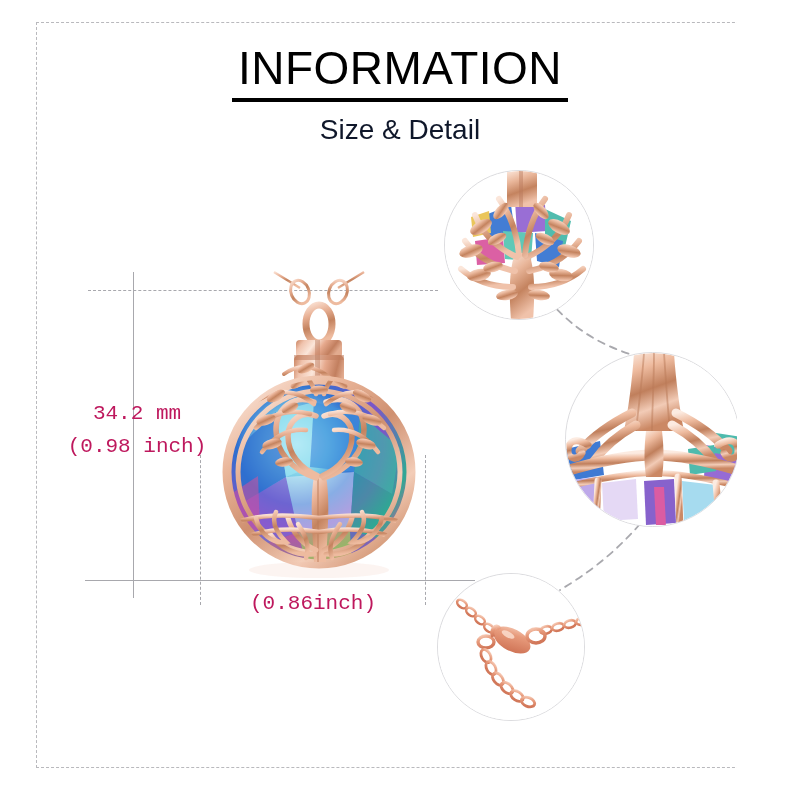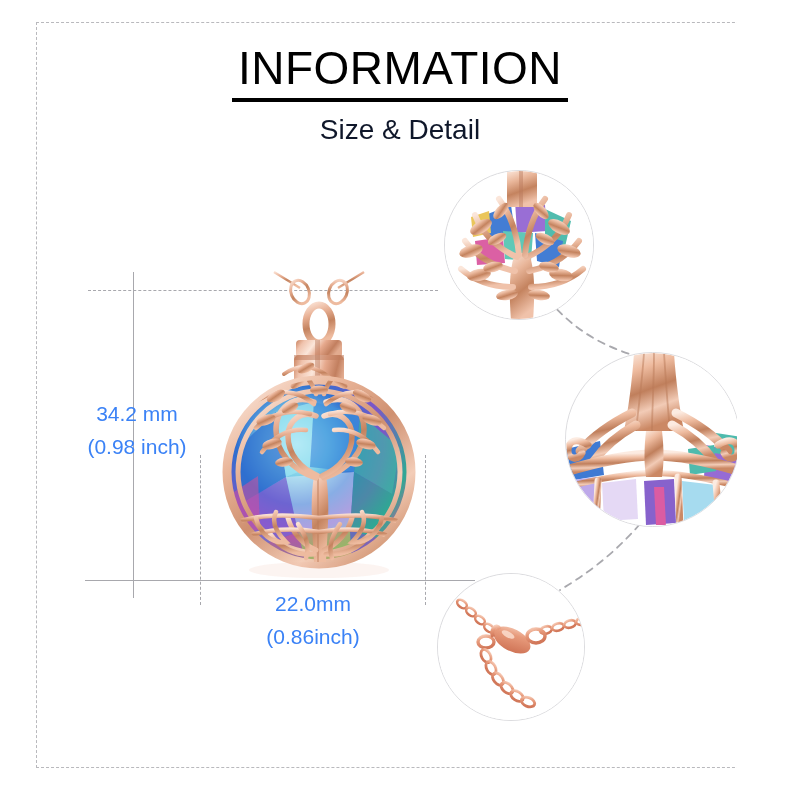--- a/index.html
+++ b/index.html
@@ -65,22 +65,22 @@
   .guide-solid-v {
     border-left: 1.3px solid #a8a8ad;
   }
   .guide-dash-v {
     border-left: 1.6px dashed #a8a8ad;
   }
 
   
   .dim-text {
     position: absolute;
-    font-family: Liberation Sans, sans-serif;
-    color: #3b82f6;
+    font-family: Liberation Mono, monospace;
+    color: #be185d;
     font-size: 21px;
     line-height: 1.55;
     white-space: nowrap;
   }
   #dim-height {
     left: 62px;
     top: 398px;
     text-align: center;
     width: 150px;
   }
@@ -154,21 +154,20 @@
   <div class="guide guide-solid-v" style="left:133px; top:272px; width:0; height:326px;"></div>
 
   <div class="guide guide-dash-v" style="left:200px; top:455px; width:0; height:150px;"></div>
   <div class="guide guide-dash-v" style="left:425px; top:455px; width:0; height:150px;"></div>
 
   <div class="dim-text" id="dim-height">
     <div>34.2 mm</div>
     <div>(0.98 inch)</div>
   </div>
   <div class="dim-text" id="dim-width">
-    <div>22.0mm</div>
     <div>(0.86inch)</div>
   </div>
 
   <svg id="connectors" viewBox="0 0 800 800">
     <path d="M 548 300 C 575 330 600 345 636 356" fill="none" stroke="#a9a9ae" stroke-width="1.8" stroke-dasharray="7 6" stroke-linecap="round"></path>
     <path d="M 640 524 C 612 556 585 575 560 590" fill="none" stroke="#a9a9ae" stroke-width="1.8" stroke-dasharray="7 6" stroke-linecap="round"></path>
   </svg>
 
   <div id="pendant">
     <svg width="210" height="320" viewBox="0 0 210 320">

